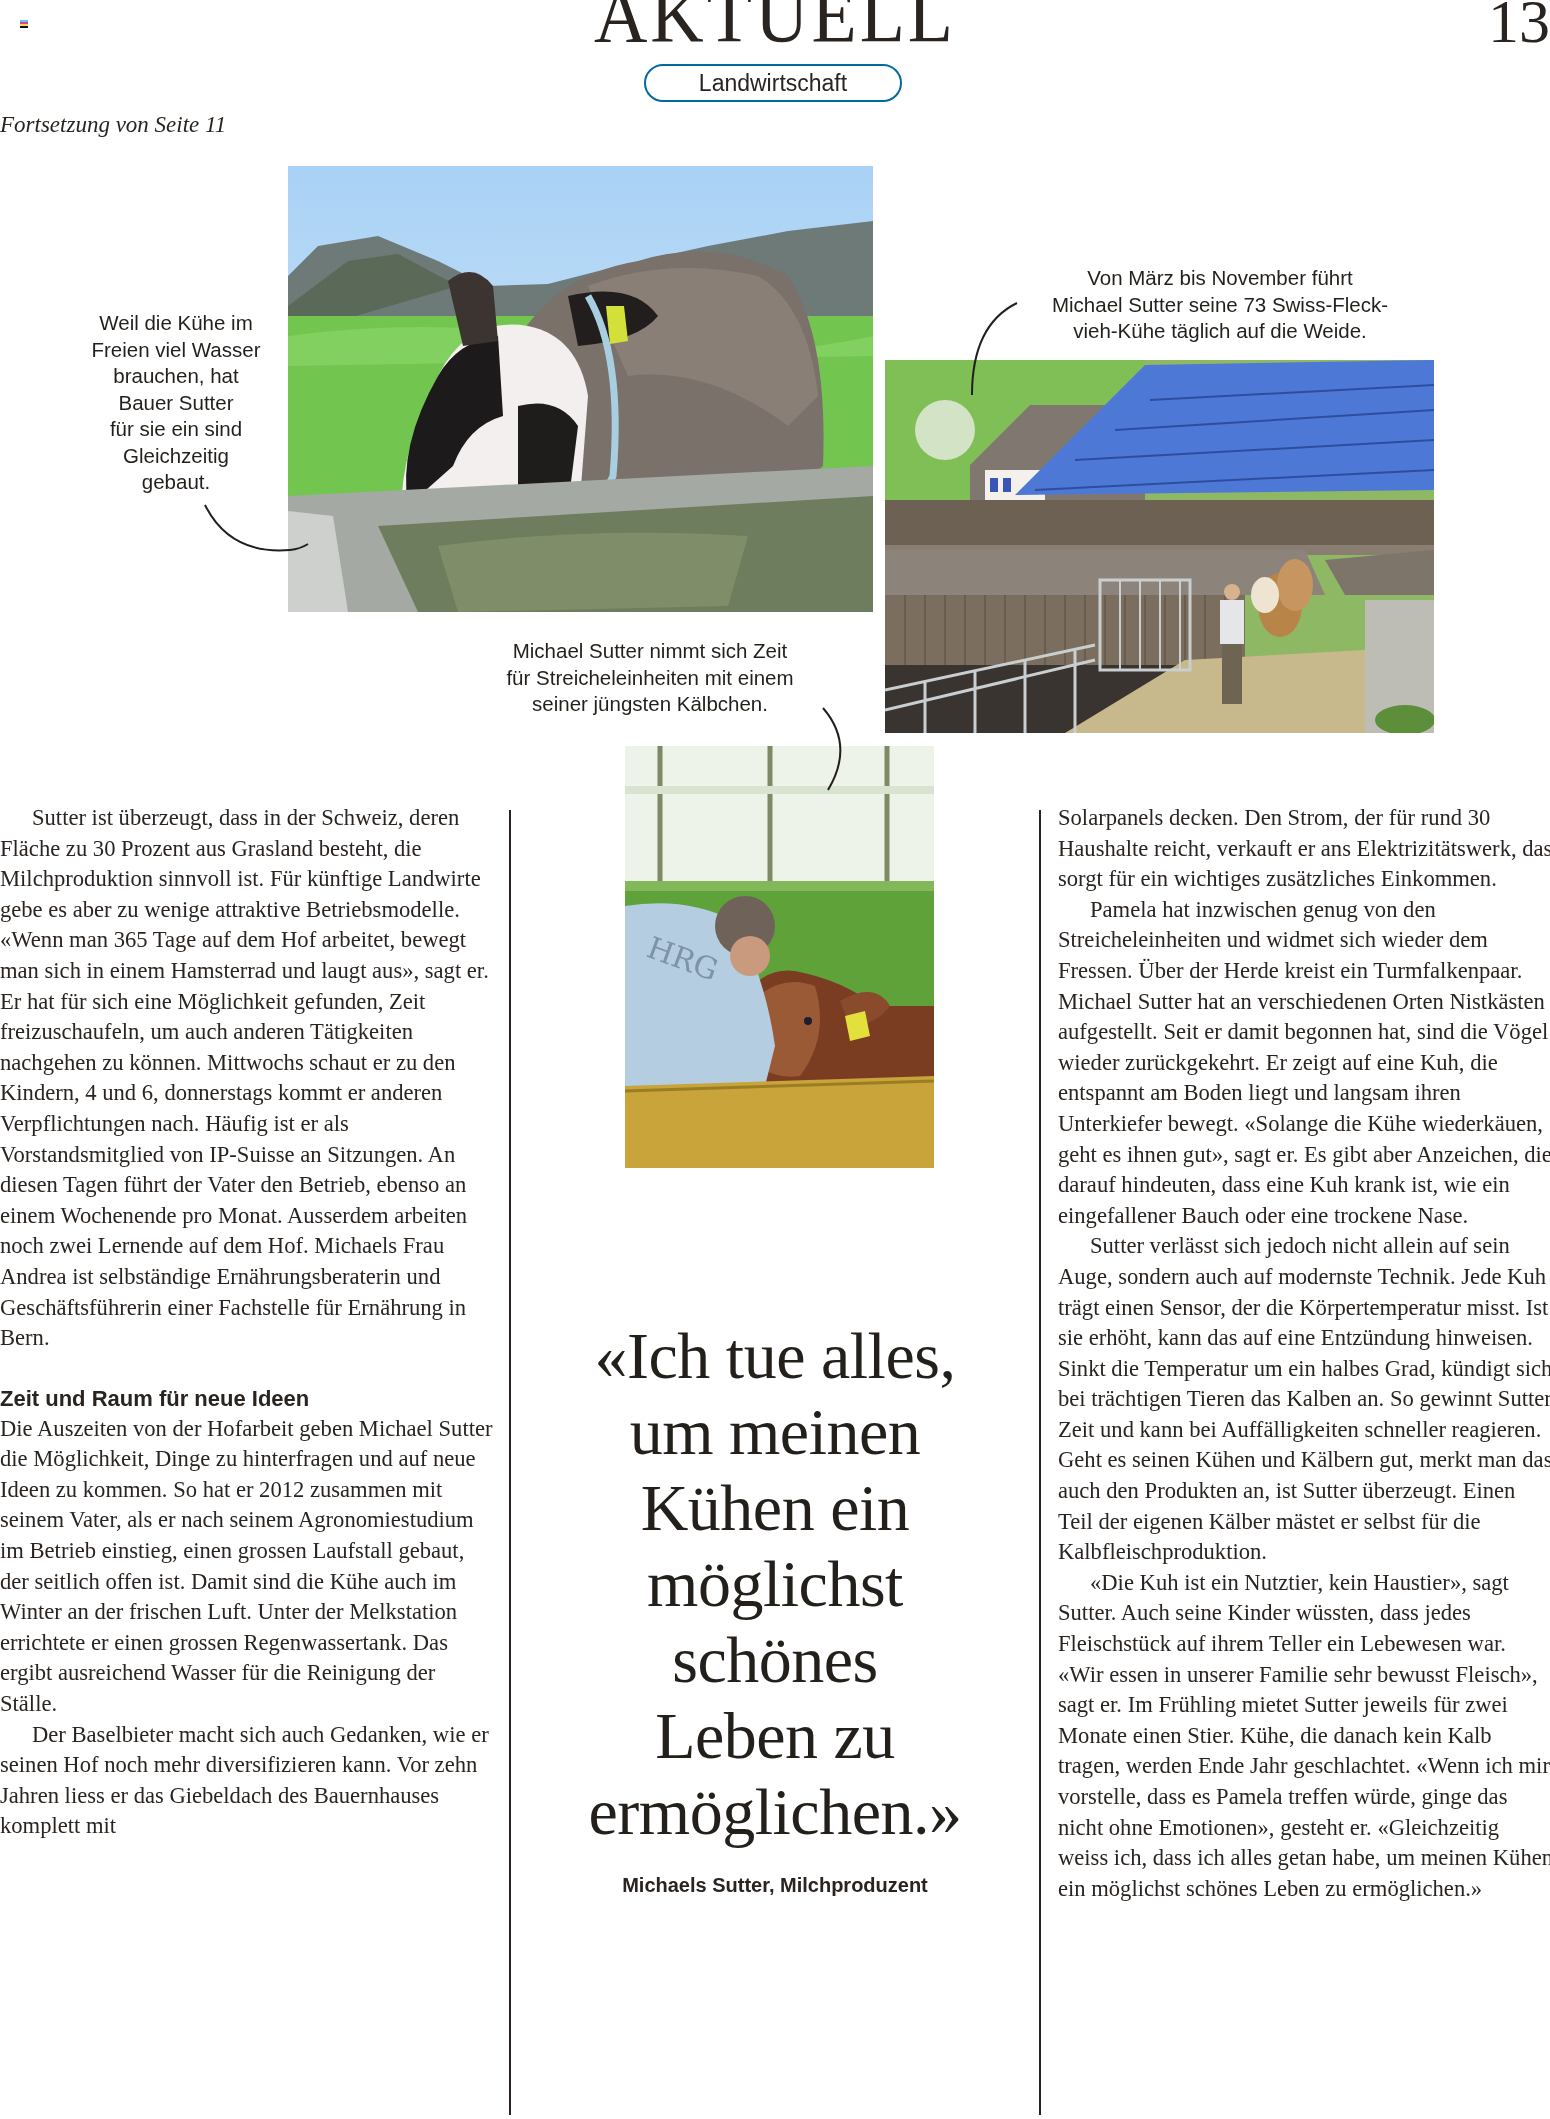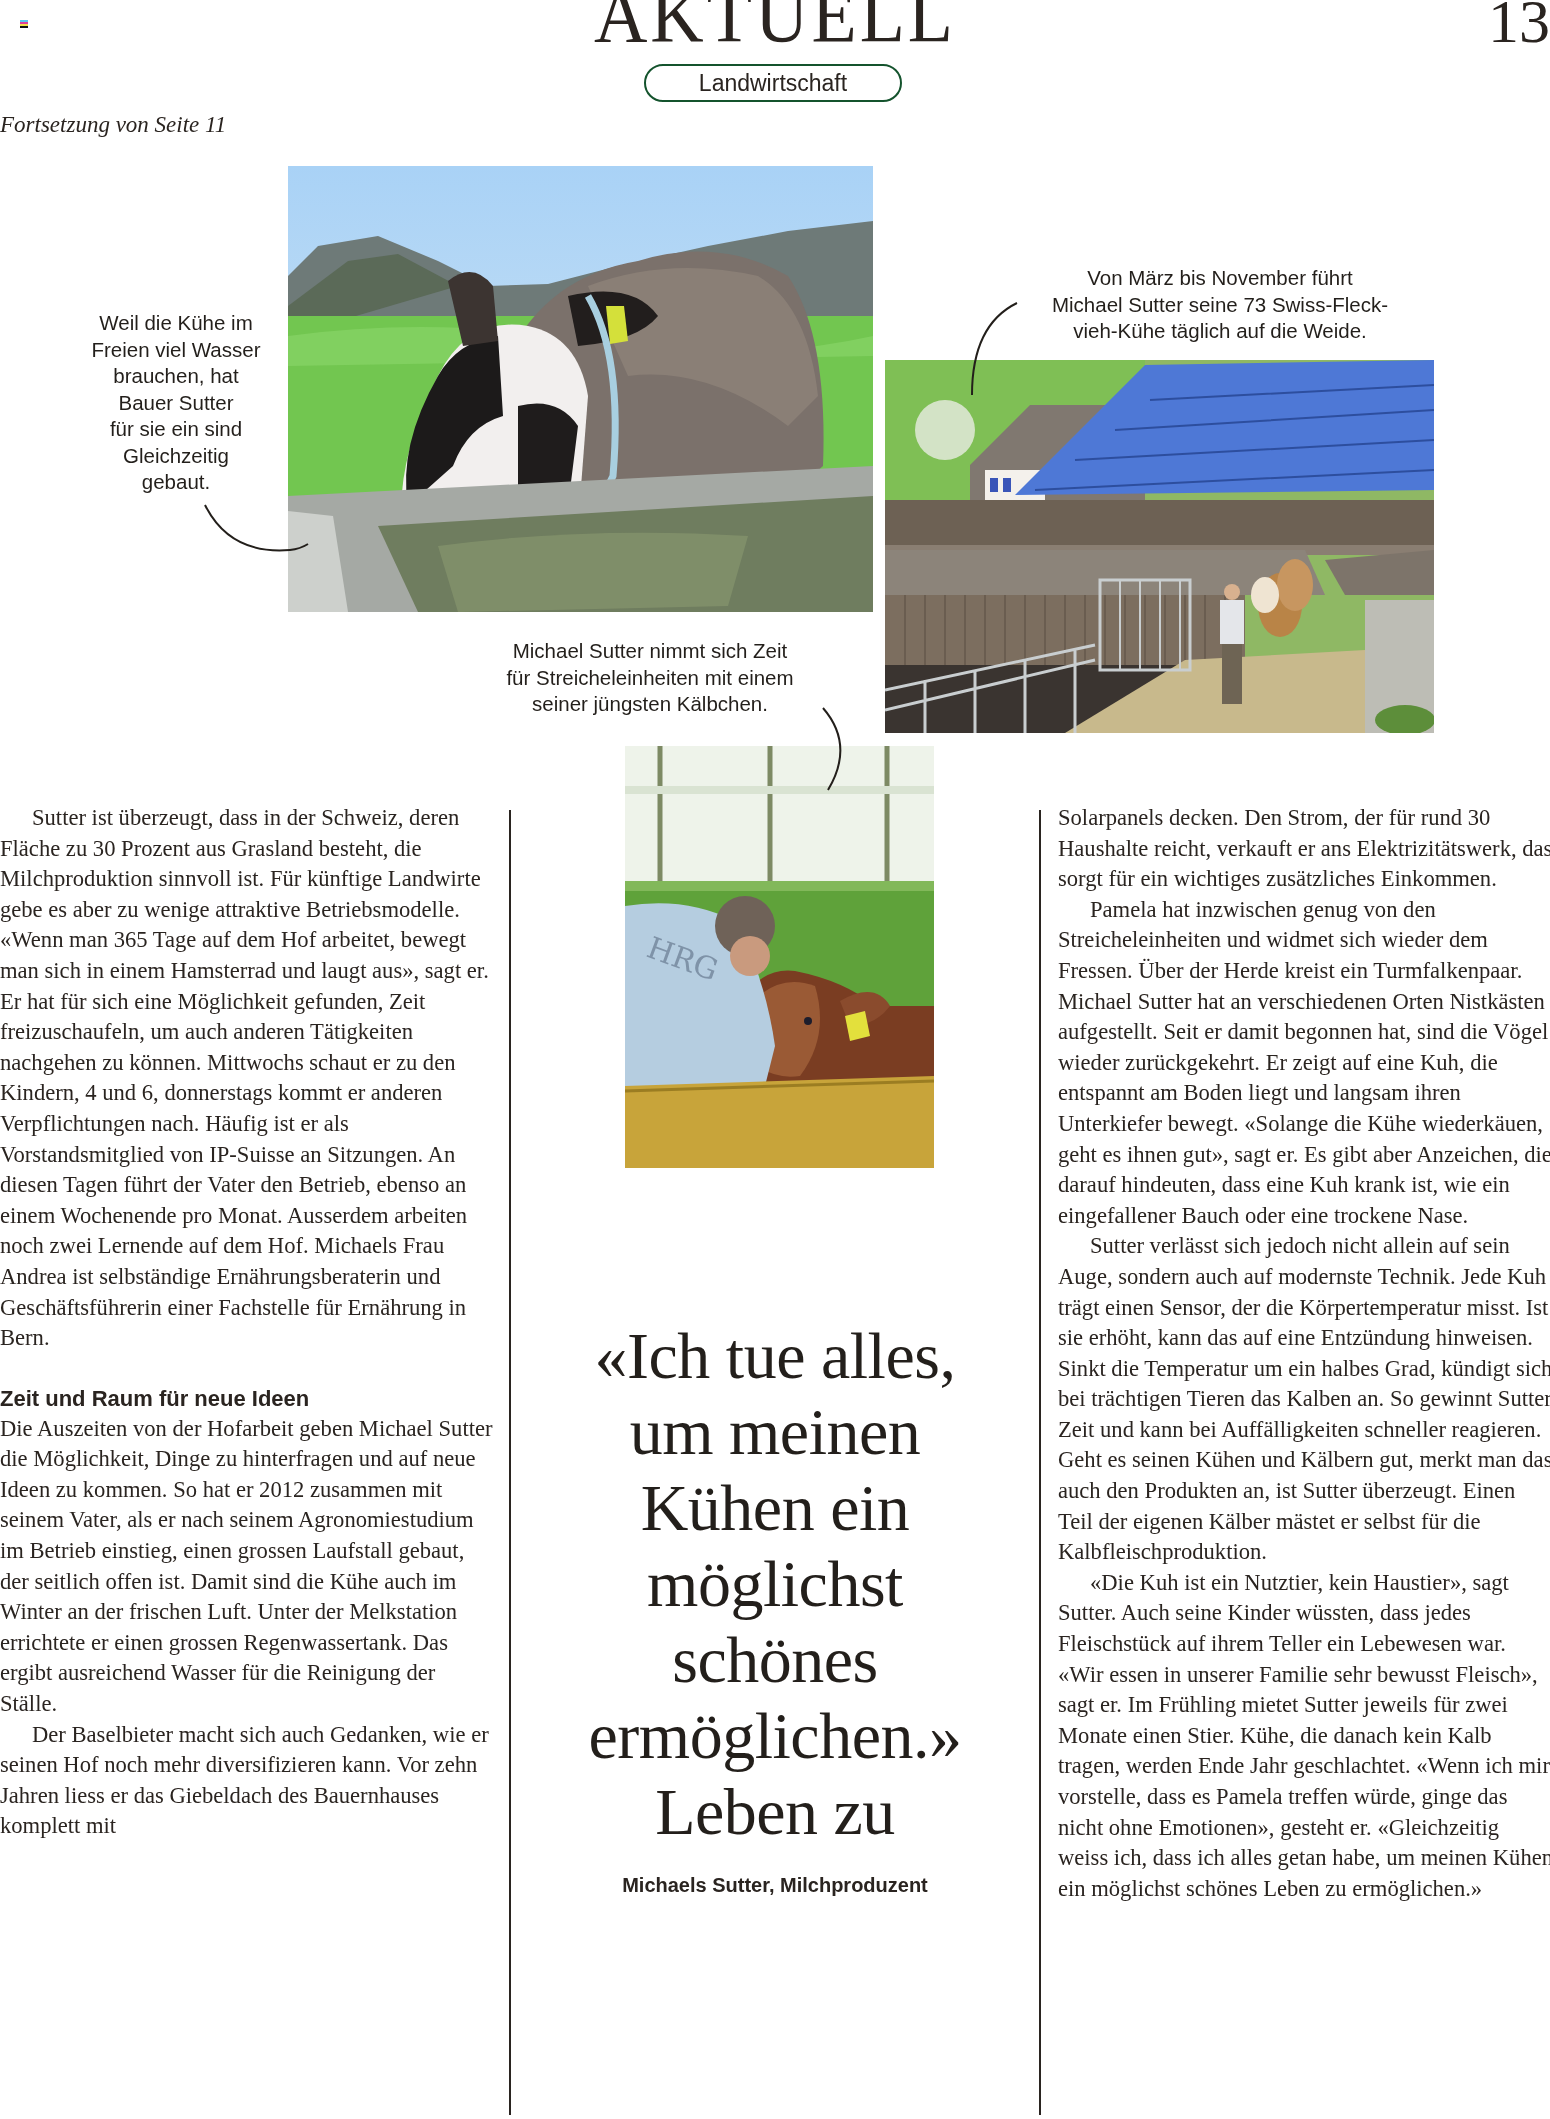--- a/index.html
+++ b/index.html
@@ -8,21 +8,21 @@
   .serif { font-family: "Liberation Serif", "DejaVu Serif", serif; }
   .sans { font-family: "Liberation Sans", "DejaVu Sans", sans-serif; }
 
   
   .cmyk { left: 20px; top: 20px; width: 8px; }
   .cmyk div { height: 2px; }
 
   
   .section-title { left: 560px; width: 430px; top: -22px; text-align: center; font-size: 74px; letter-spacing: 3px; font-weight: normal; line-height: 1; transform: scaleY(1.05); }
   .page-number { right: 0px; top: -10px; font-size: 62px; line-height: 1; }
-  .rubric-pill { left: 644px; top: 64px; width: 258px; height: 38px; border: 2px solid #14532d; border-radius: 20px; box-sizing: border-box; text-align: center; font-size: 23px; line-height: 35px; font-weight: 500; }
+  .rubric-pill { left: 644px; top: 64px; width: 258px; height: 38px; border: 2px solid #0369a1; border-radius: 20px; box-sizing: border-box; text-align: center; font-size: 23px; line-height: 35px; font-weight: 500; }
   .continuation { left: 0; top: 112px; font-size: 23px; font-style: italic; }
 
   
   .photo { overflow: hidden; }
   .photo svg { display: block; width: 100%; height: 100%; }
   .photo-cow { left: 288px; top: 166px; width: 585px; height: 446px; }
   .photo-farm { left: 885px; top: 360px; width: 549px; height: 373px; }
   .photo-calf { left: 625px; top: 746px; width: 309px; height: 422px; }
 
   
@@ -202,22 +202,22 @@
   <p class="indent">Der Baselbieter macht sich auch Gedanken, wie er seinen Hof noch mehr diversifizieren kann. Vor zehn Jahren liess er das Giebeldach des Bauernhauses komplett mit</p>
 </div>
 <div class="abs divider div-left"></div>
 
 <div class="abs serif pullquote">
   <div>«Ich tue alles,</div>
   <div>um meinen</div>
   <div>Kühen ein</div>
   <div>möglichst</div>
   <div>schönes</div>
+  <div>Leben zu</div>
   <div>ermöglichen.»</div>
-  <div>Leben zu</div>
 </div>
 <div class="abs sans pull-attrib">Michaels Sutter, Milchproduzent</div>
 
 <div class="abs divider div-right"></div>
 <div class="abs serif col col-right">
   <p>Solarpanels decken. Den Strom, der für rund 30 Haushalte reicht, verkauft er ans Elektrizitätswerk, das sorgt für ein wichtiges zusätzliches Einkommen.</p>
   <p class="indent">Pamela hat inzwischen genug von den Streicheleinheiten und widmet sich wieder dem Fressen. Über der Herde kreist ein Turmfalkenpaar. Michael Sutter hat an verschiedenen Orten Nistkästen aufgestellt. Seit er damit begonnen hat, sind die Vögel wieder zurückgekehrt. Er zeigt auf eine Kuh, die entspannt am Boden liegt und langsam ihren Unterkiefer bewegt. «Solange die Kühe wiederkäuen, geht es ihnen gut», sagt er. Es gibt aber Anzeichen, die darauf hindeuten, dass eine Kuh krank ist, wie ein eingefallener Bauch oder eine trockene Nase.</p>
   <p class="indent">Sutter verlässt sich jedoch nicht allein auf sein Auge, sondern auch auf modernste Technik. Jede Kuh trägt einen Sensor, der die Körpertemperatur misst. Ist sie erhöht, kann das auf eine Entzündung hinweisen. Sinkt die Temperatur um ein halbes Grad, kündigt sich bei trächtigen Tieren das Kalben an. So gewinnt Sutter Zeit und kann bei Auffälligkeiten schneller reagieren. Geht es seinen Kühen und Kälbern gut, merkt man das auch den Produkten an, ist Sutter überzeugt. Einen Teil der eigenen Kälber mästet er selbst für die Kalbfleischproduktion.</p>
   <p class="indent">«Die Kuh ist ein Nutztier, kein Haustier», sagt Sutter. Auch seine Kinder wüssten, dass jedes Fleischstück auf ihrem Teller ein Lebewesen war. «Wir essen in unserer Familie sehr bewusst Fleisch», sagt er. Im Frühling mietet Sutter jeweils für zwei Monate einen Stier. Kühe, die danach kein Kalb tragen, werden Ende Jahr geschlachtet. «Wenn ich mir vorstelle, dass es Pamela treffen würde, ginge das nicht ohne Emotionen», gesteht er. «Gleichzeitig weiss ich, dass ich alles getan habe, um meinen Kühen ein möglichst schönes Leben zu ermöglichen.»</p>
 </div>

